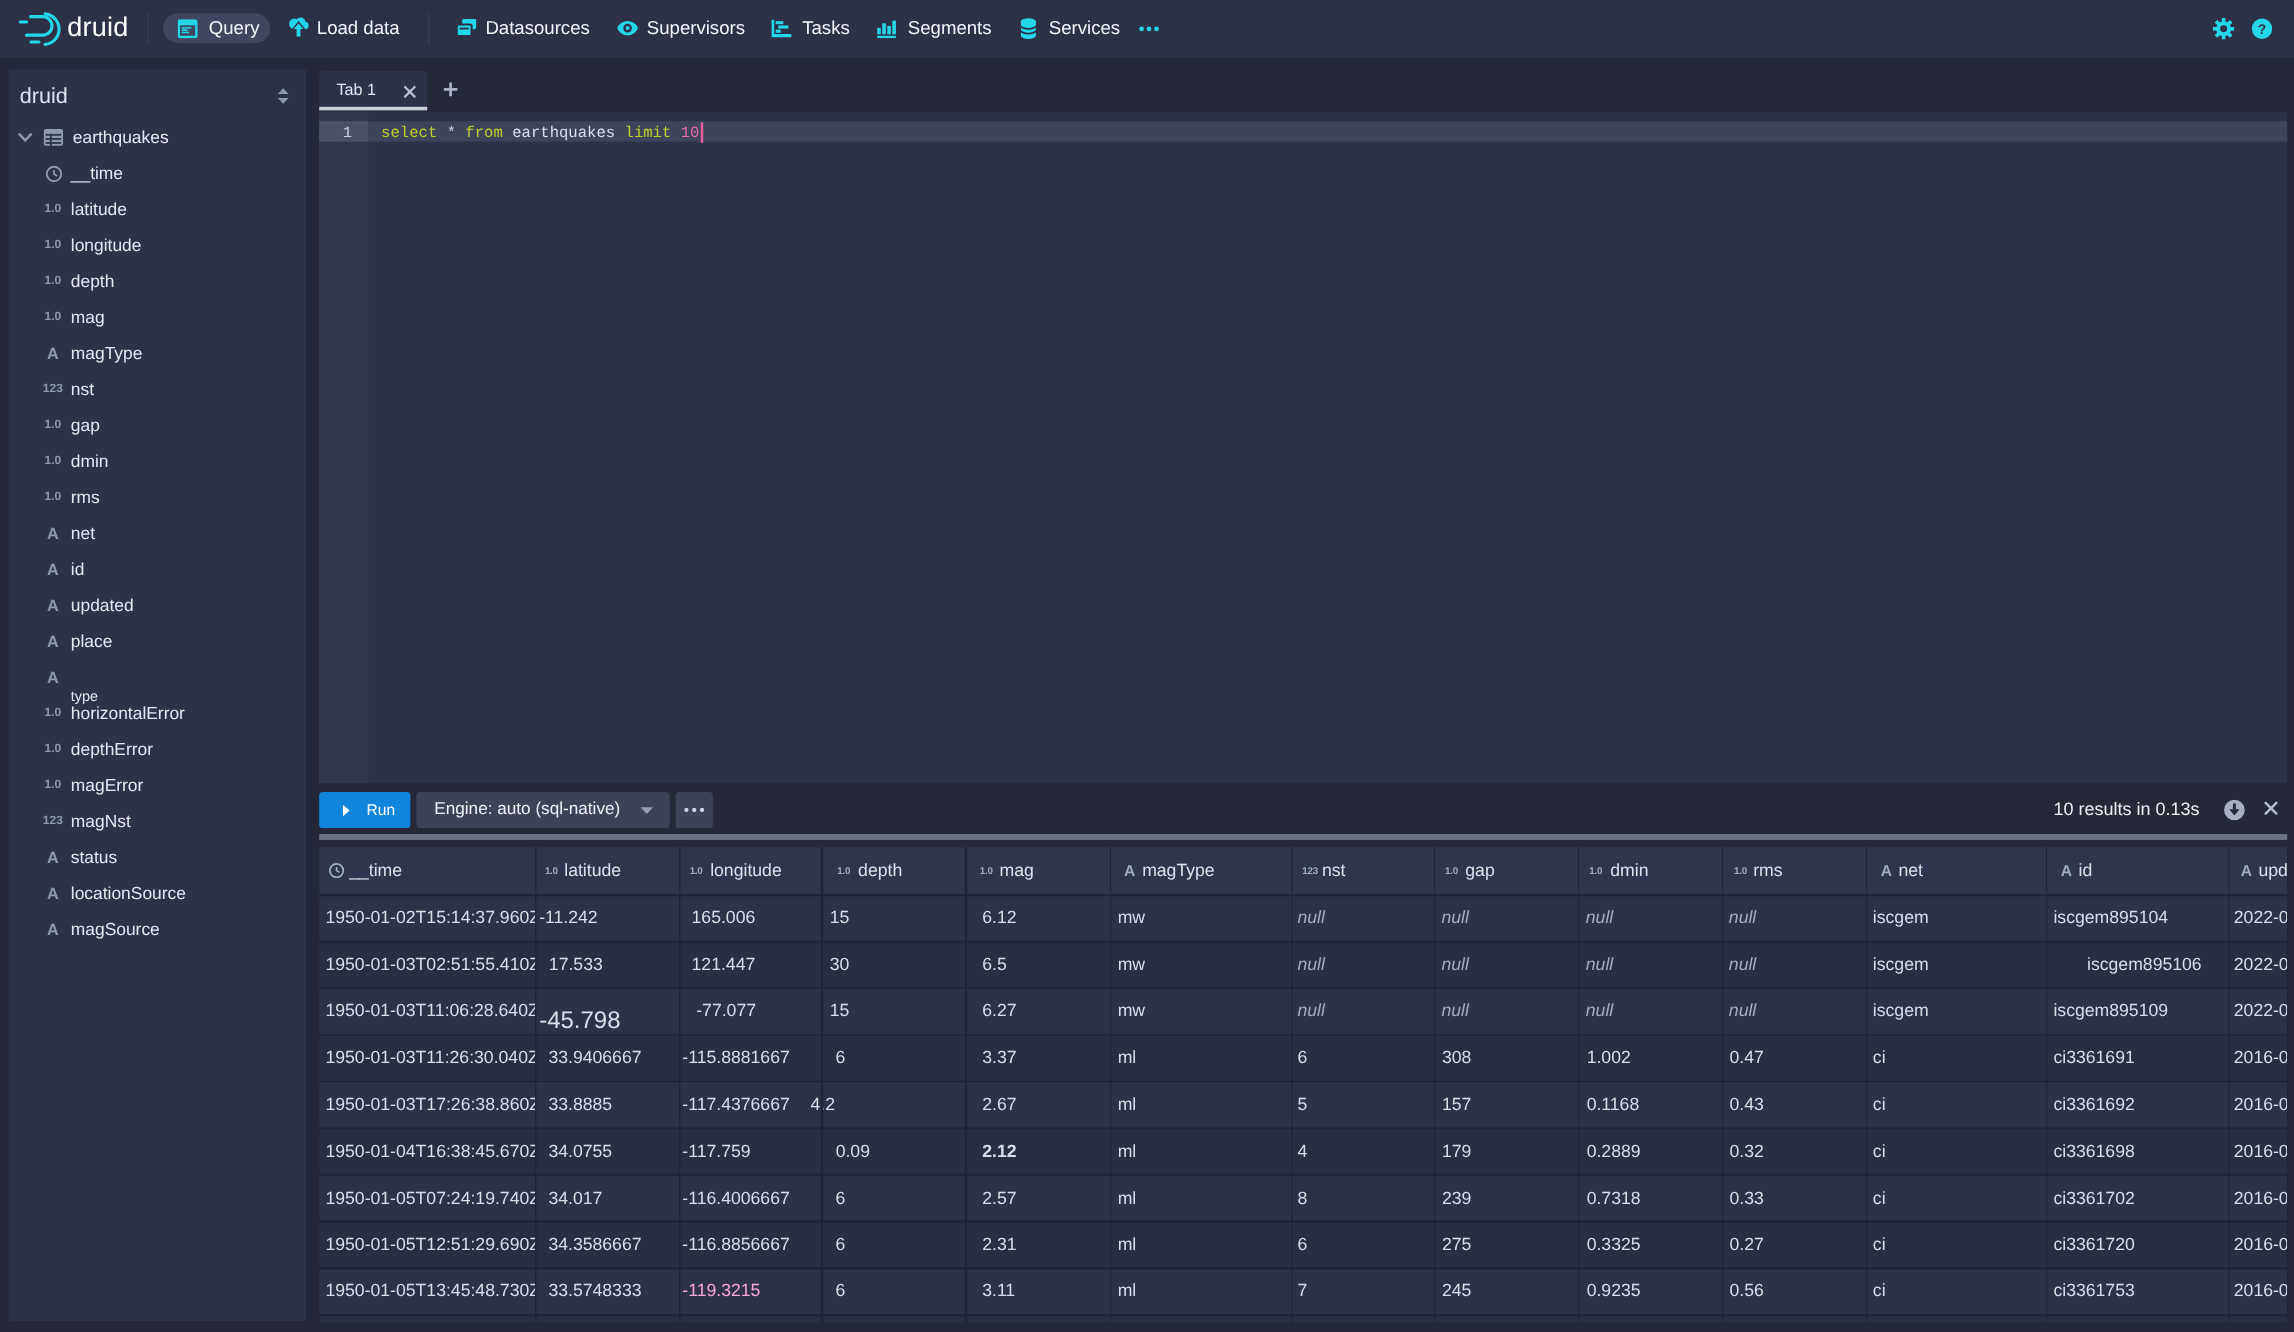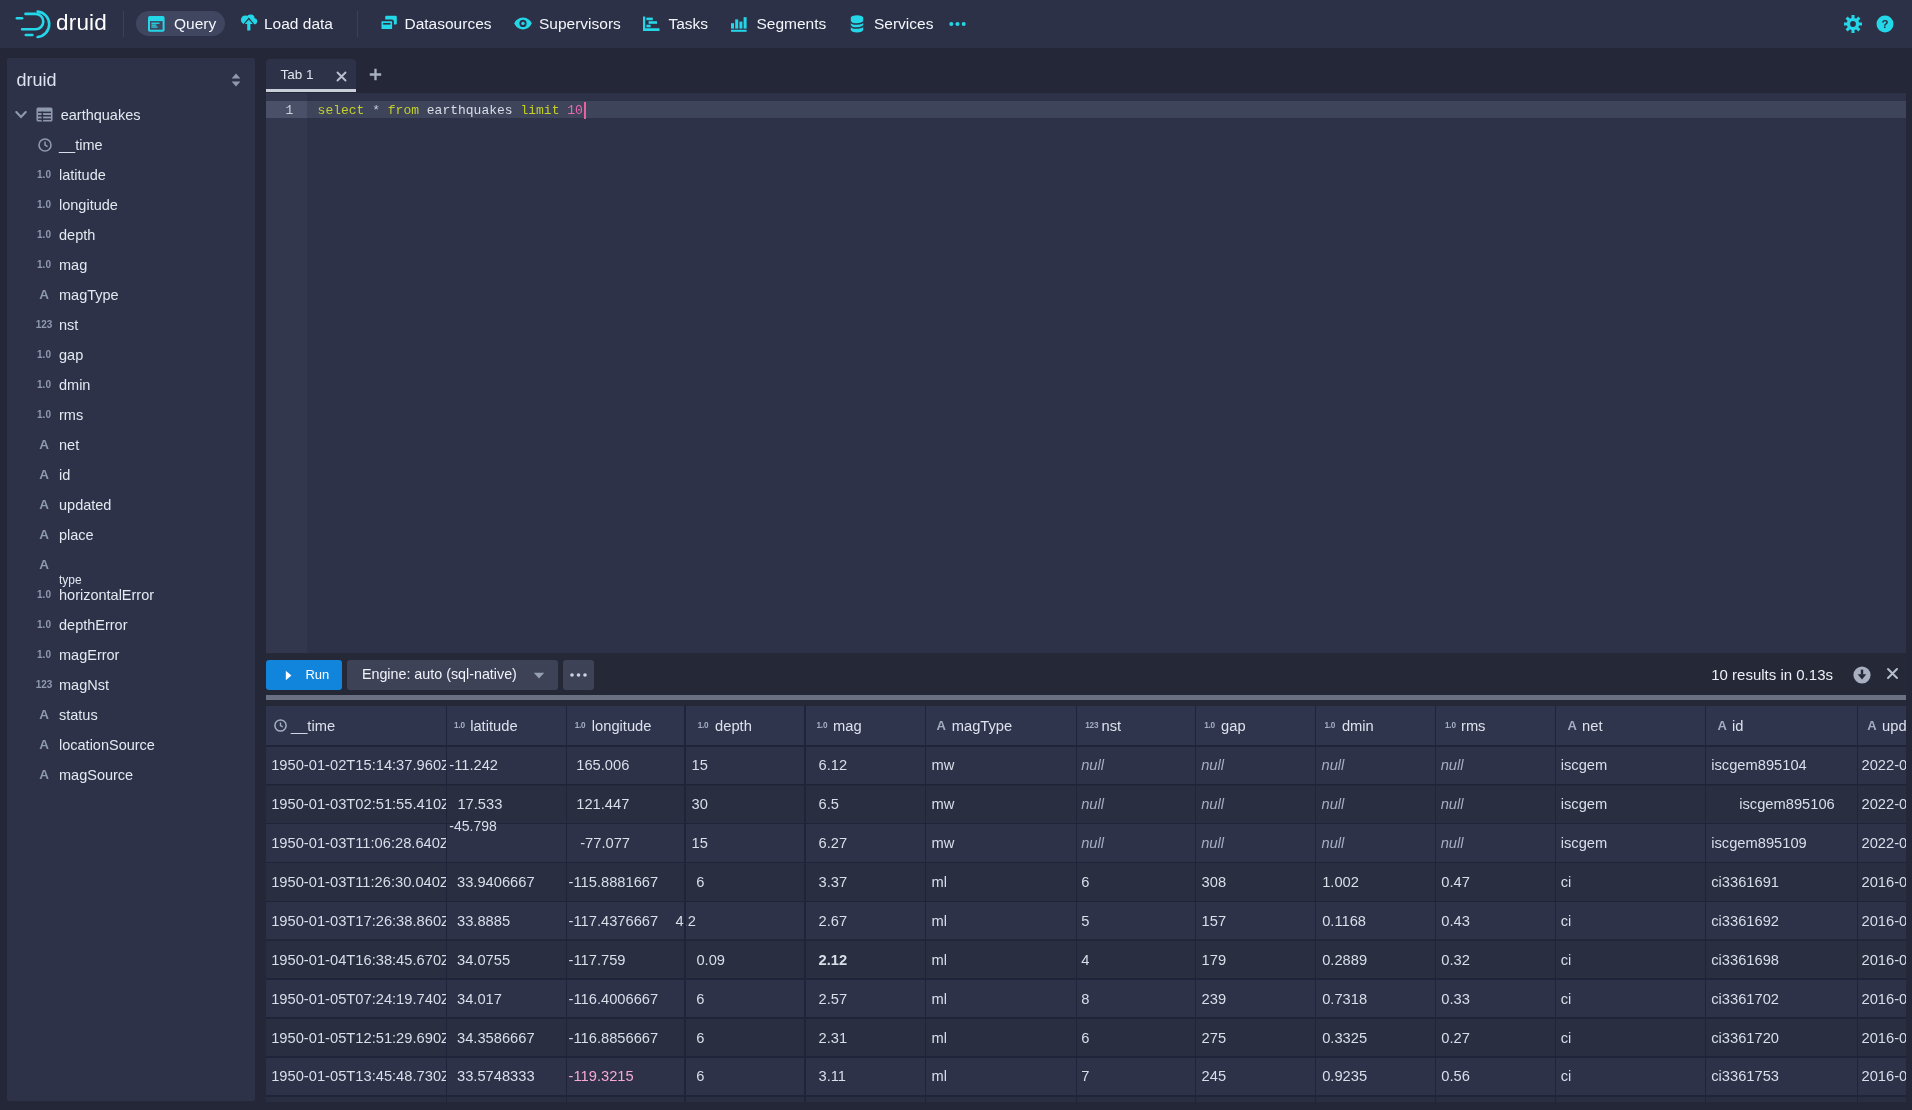--- a/index.html
+++ b/index.html
@@ -280,21 +280,21 @@
 <span style="position:absolute;left:814.8px;top:94.2px;font-size:14.7px;line-height:20px;white-space:pre;color:#a6aec1;font-style:italic;">null</span>
 <span style="position:absolute;left:934.8px;top:94.2px;font-size:14.7px;line-height:20px;white-space:pre;color:#a6aec1;font-style:italic;">null</span>
 <span style="position:absolute;left:1055.1px;top:94.2px;font-size:14.7px;line-height:20px;white-space:pre;color:#a6aec1;font-style:italic;">null</span>
 <span style="position:absolute;left:1174.3px;top:94.2px;font-size:14.7px;line-height:20px;white-space:pre;color:#a6aec1;font-style:italic;">null</span>
 <span style="position:absolute;left:1294.3px;top:94.2px;font-size:14.7px;line-height:20px;white-space:pre;color:#d9dee9;">iscgem</span>
 <span style="position:absolute;left:1444.8px;top:94.2px;font-size:14.7px;line-height:20px;white-space:pre;color:#d9dee9;margin-left:28px;">iscgem895106</span>
 <span style="position:absolute;left:1595.1px;top:94.2px;font-size:14.7px;line-height:20px;white-space:pre;color:#d9dee9;width:44.5px;overflow:hidden;">2022-0</span>
 <div style="position:absolute;left:0;top:124.4px;width:1639.6px;height:37.3px;background:#2d3249"></div>
 <div style="position:absolute;left:0;top:161.7px;width:1639.6px;height:1.6px;background:#20243a"></div>
 <span style="position:absolute;left:4.8px;top:133.1px;font-size:14.7px;line-height:20px;white-space:pre;color:#d9dee9;width:174.4px;overflow:hidden;">1950-01-03T11:06:28.640Z</span>
-<span style="position:absolute;left:182.9px;top:116px;font-size:14px;line-height:20px;white-space:pre;color:#d9dee9;">-45.798</span>
+<span style="position:absolute;left:182.9px;top:141px;font-size:20px;line-height:20px;white-space:pre;color:#d9dee9;">-45.798</span>
 <span style="position:absolute;left:313.8px;top:133.1px;font-size:14.7px;line-height:20px;white-space:pre;color:#d9dee9;">-77.077</span>
 <span style="position:absolute;left:425.1px;top:133.1px;font-size:14.7px;line-height:20px;white-space:pre;color:#d9dee9;">15</span>
 <span style="position:absolute;left:552.1px;top:133.1px;font-size:14.7px;line-height:20px;white-space:pre;color:#d9dee9;">6.27</span>
 <span style="position:absolute;left:665.0px;top:133.1px;font-size:14.7px;line-height:20px;white-space:pre;color:#d9dee9;">mw</span>
 <span style="position:absolute;left:814.8px;top:133.1px;font-size:14.7px;line-height:20px;white-space:pre;color:#a6aec1;font-style:italic;">null</span>
 <span style="position:absolute;left:934.8px;top:133.1px;font-size:14.7px;line-height:20px;white-space:pre;color:#a6aec1;font-style:italic;">null</span>
 <span style="position:absolute;left:1055.1px;top:133.1px;font-size:14.7px;line-height:20px;white-space:pre;color:#a6aec1;font-style:italic;">null</span>
 <span style="position:absolute;left:1174.3px;top:133.1px;font-size:14.7px;line-height:20px;white-space:pre;color:#a6aec1;font-style:italic;">null</span>
 <span style="position:absolute;left:1294.3px;top:133.1px;font-size:14.7px;line-height:20px;white-space:pre;color:#d9dee9;">iscgem</span>
 <span style="position:absolute;left:1444.8px;top:133.1px;font-size:14.7px;line-height:20px;white-space:pre;color:#d9dee9;">iscgem895109</span>

